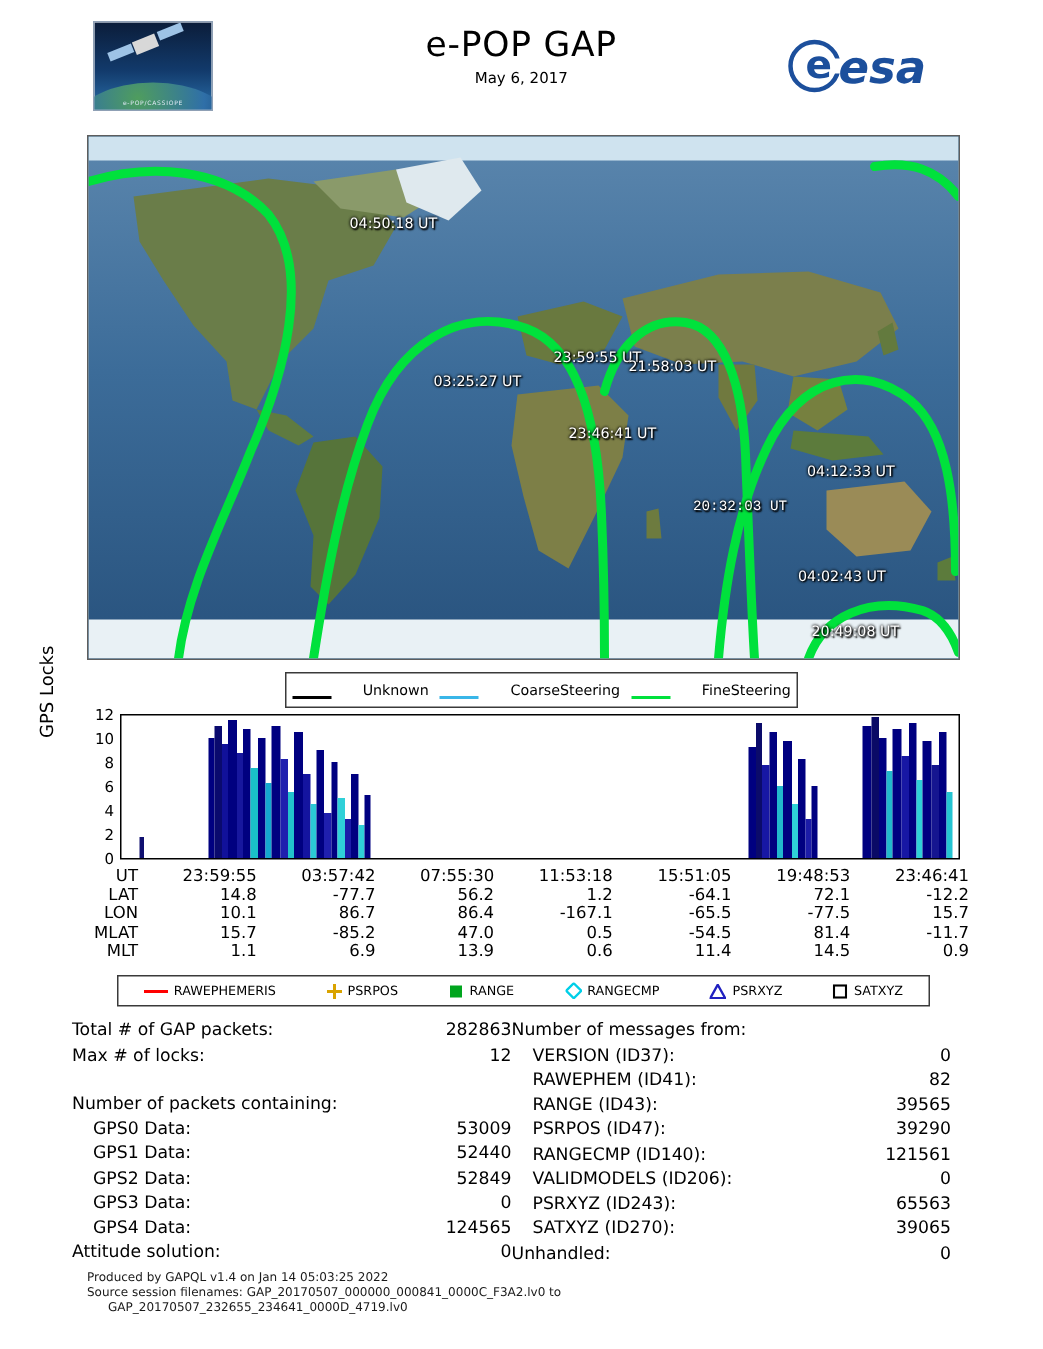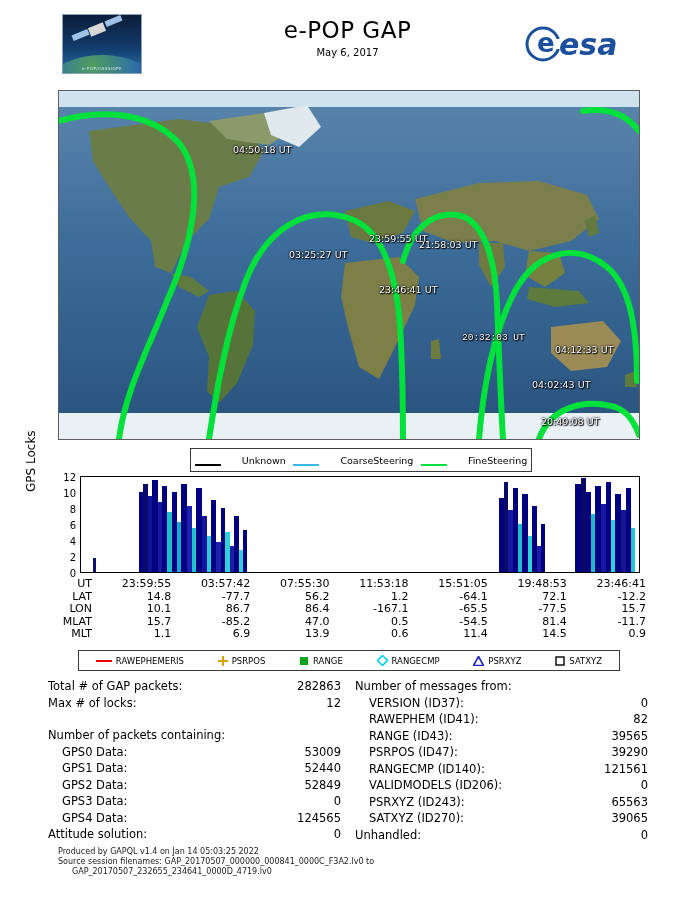--- a/index.html
+++ b/index.html
@@ -236,21 +236,20 @@
   
   .summary {
     position: absolute;
     left: 48px;
     top: 678px;
     width: 600px;
     font-size: 11.5px;
   }
   .summary-cols {
     display: flex;
-    gap: 14px;
   }
   .col { width: 293px; }
   .srow {
     display: flex;
     justify-content: space-between;
     line-height: 16.5px;
   }
   .srow .lbl { padding-left: 14px; }
   .srow.head .lbl { padding-left: 0; }
   .srow .num { text-align: center; }
@@ -350,21 +349,21 @@
         <path d="M524 20 C 548 16, 566 22, 580 40"></path>
         <path d="M480 348 C 490 320, 520 306, 556 316 C 568 320, 575 330, 580 344"></path>
       </g>
     </svg>
 
     <div class="map-label" style="left:174px; top:53px;">04:50:18 UT</div>
     <div class="map-label" style="left:230px; top:158px;">03:25:27 UT</div>
     <div class="map-label" style="left:310px; top:142px;">23:59:55 UT</div>
     <div class="map-label" style="left:360px; top:148px;">21:58:03 UT</div>
     <div class="map-label" style="left:320px; top:193px;">23:46:41 UT</div>
-    <div class="map-label" style="left:496px; top:218px;margin-top:35px;">04:12:33 UT</div>
+    <div class="map-label" style="left:479px; top:218px;">04:12:33 UT</div>
     <div class="map-label" style="left:403px; top:241px;font-family:Liberation Mono, monospace;">20:32:03 UT</div>
     <div class="map-label" style="left:473px; top:288px;">04:02:43 UT</div>
     <div class="map-label" style="left:482px; top:325px;">20:49:08 UT</div>
   </div>
 
   <div class="map-legend">
     <div class="legend-entry">
       <span class="legend-line" style="border-top-color:#000000;"></span>
       <span>Unknown</span>
     </div>

